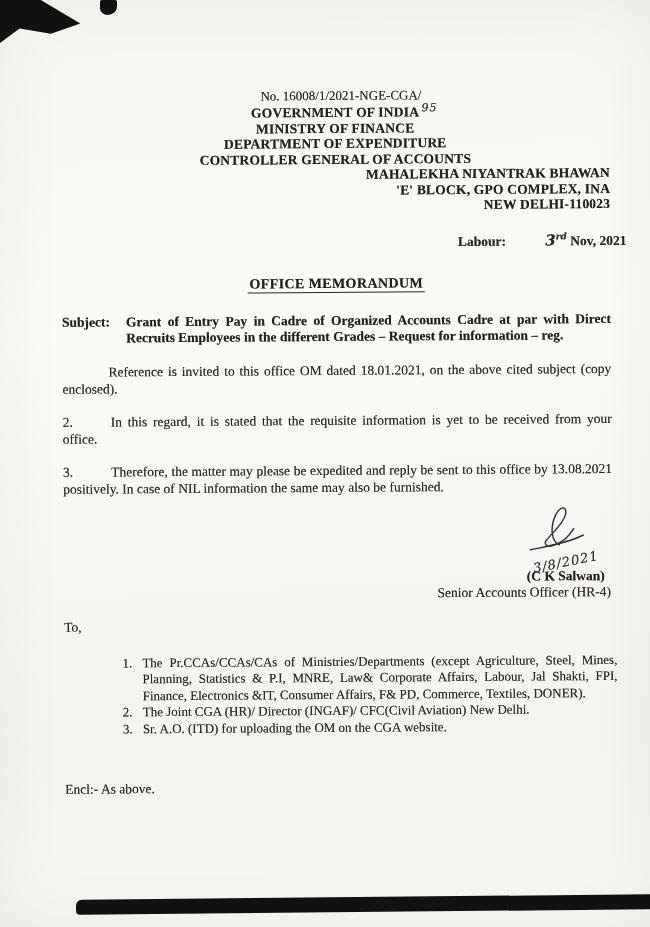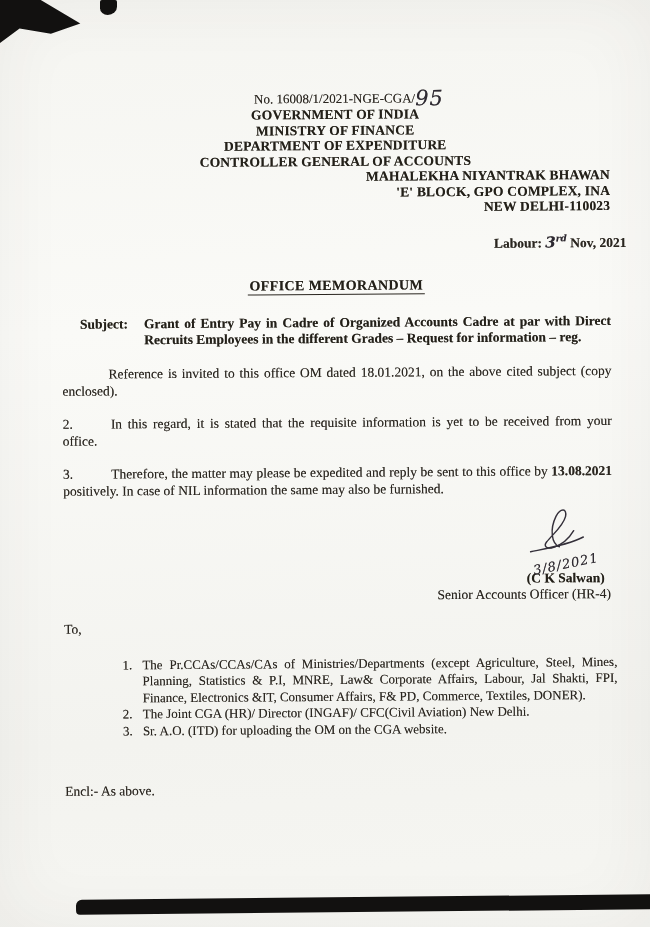--- a/index.html
+++ b/index.html
@@ -25,39 +25,39 @@
   .content {
     position:absolute; inset:0;
     padding:88px 38px 0 63px;
     transform:rotate(-0.4deg);
     color:#2a2620;
     font-size:13.5px; line-height:16px;
     text-shadow:0 0 0.35px rgba(40,35,28,0.55);
   }
   .ref-line { text-align:center; transform:translateX(14px); font-size:13px; }
   .hand { font-style:italic; font-family:"DejaVu Serif",serif; color:#2e2a33; }
-  .hand-ref { font-size:21px; position:relative; top:3px; letter-spacing:1px; }
+  .hand-ref { font-size:11px; position:relative; top:12px; letter-spacing:1px; }
   .org-header { text-align:center; font-weight:bold; line-height:15.5px; letter-spacing:0.2px; color:#232019; }
   .org-line { }
   .address-block { text-align:right; font-weight:bold; line-height:15.5px; letter-spacing:0.2px; color:#232019; }
   .date-line { text-align:right; font-weight:bold; margin-top:16px; margin-right:-16px; }
-  .date-line .hand { font-size:15px; }
+  .date-line .hand { font-size:15px;margin-left:36px; }
   .date-line sup { font-size:9px; }
   .title-wrap { text-align:center; margin-top:25px; }
   .title-text {
     font-weight:bold; font-size:14px; letter-spacing:0.4px;
     border-bottom:1.6px solid #2a2620; padding:0 2px 1px 2px; color:#232019;
   }
   .subject-row { display:flex; margin-top:21px; font-weight:bold; color:#232019; }
-  .subject-label { flex:0 0 56px;margin-left:18px; }
+  .subject-label { flex:0 0 56px; }
   .subject-text { flex:1; padding-left:8px; text-align:justify; line-height:16.5px; }
   .para { margin-top:16px; text-align:justify; line-height:17px; }
   .para-indent { text-indent:46px; }
   .pnum { margin-right:38px; }
-  .bold-date { font-weight:bold; }
+  .bold-date { font-weight:normal; }
   .sig-area { position:relative; height:66px; margin-top:6px; text-align:right; padding-right:26px; }
   .sig-svg { width:72px; height:60px; display:inline-block; }
   .sig-svg path { fill:none; stroke:#34303a; stroke-width:1.8; stroke-linecap:round; }
   .sig-date { position:absolute; right:14px; bottom:-4px; transform:rotate(-11deg);
     font-size:13px; letter-spacing:1px; }
   .sig-name { text-align:right; font-weight:bold; padding-right:8px; margin-top:2px; color:#232019; }
   .sig-desig { text-align:right; padding-right:2px; }
   .to-label { margin-top:16px; }
   .recipients { margin-top:20px; margin-left:58px; margin-right:-4px; font-size:13px; line-height:16.5px; }
   .recipient-row { display:flex; }

